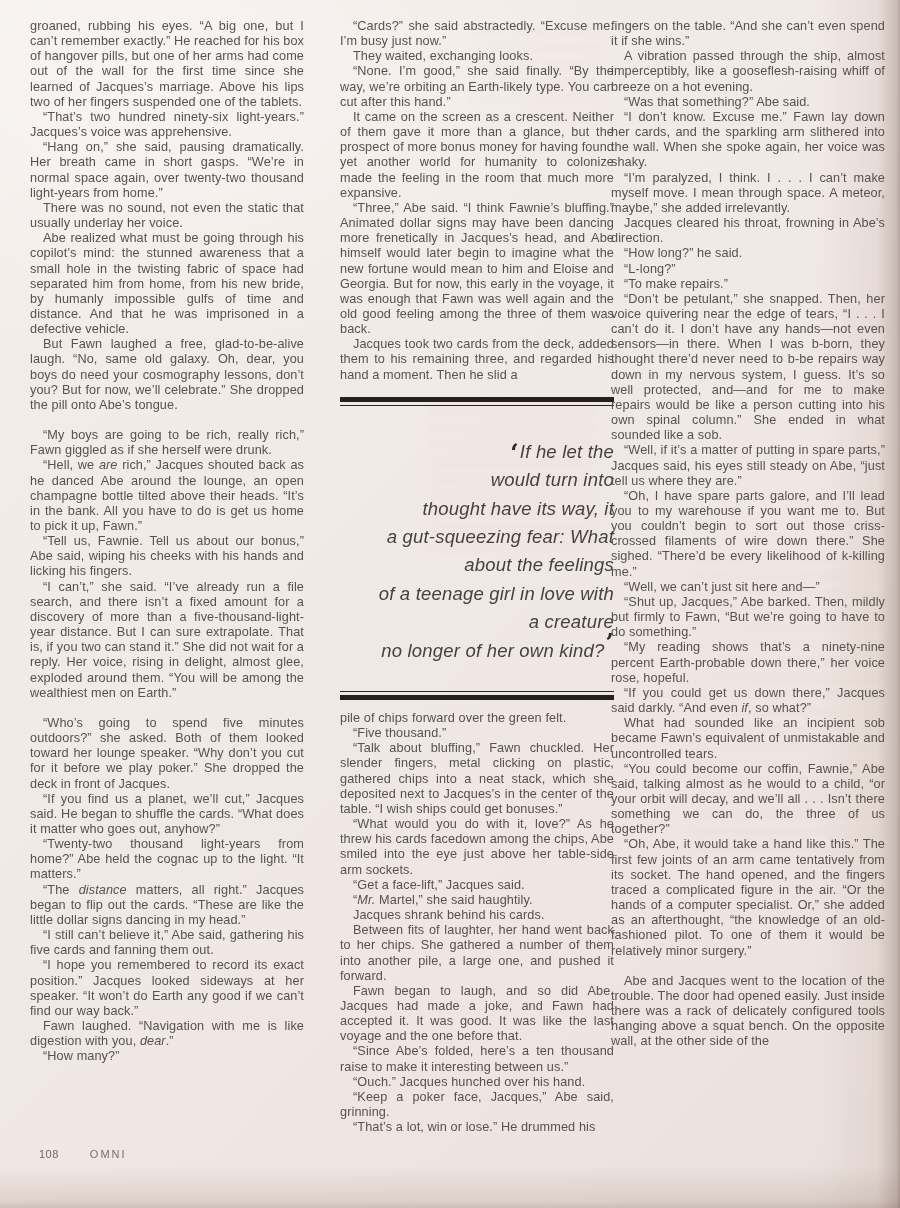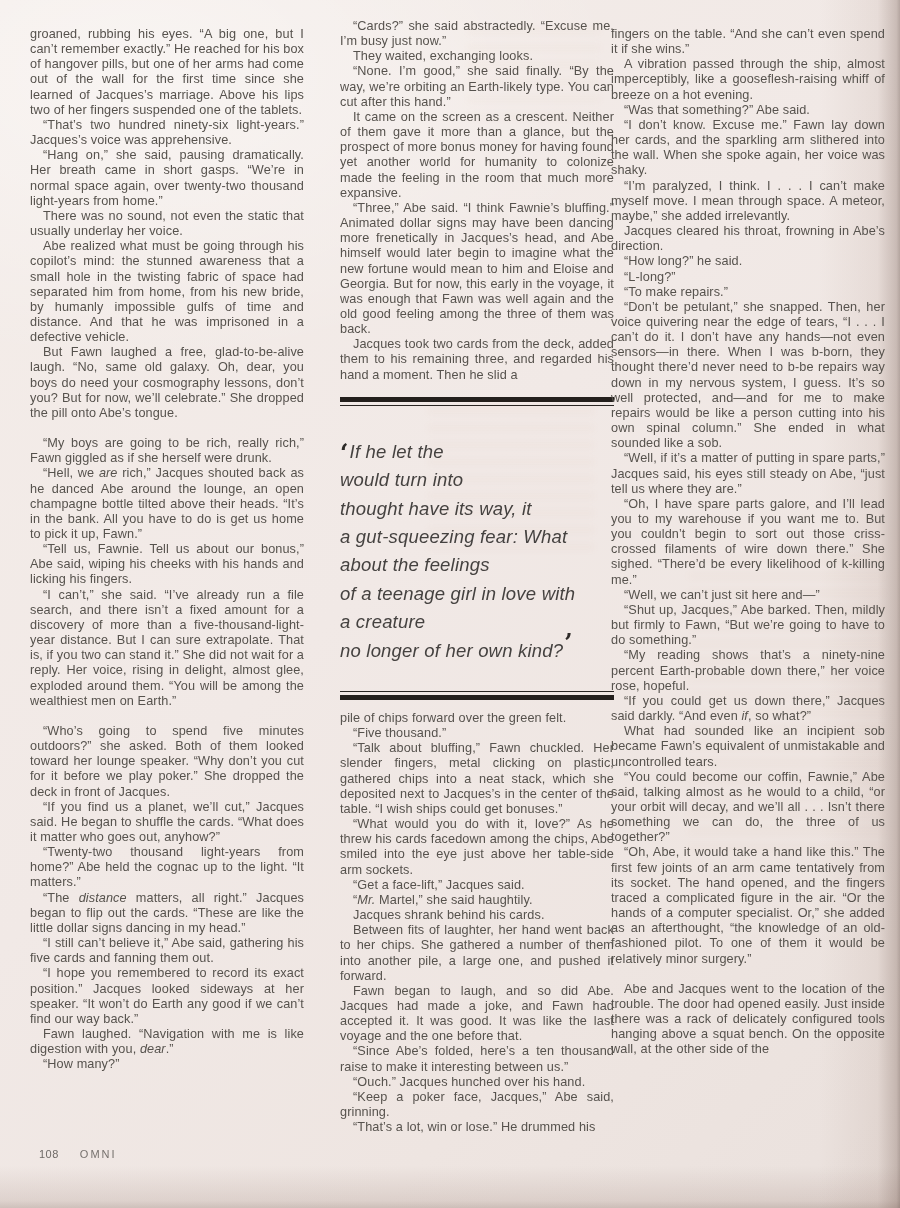--- a/index.html
+++ b/index.html
@@ -21,47 +21,47 @@
 
   .col{
     position:absolute;top:19px;width:274px;
     font-size:12.7px;line-height:15.15px;letter-spacing:0.1px;
     text-align:justify;color:#56524d;
   }
   #col1{left:30px;}
   #col2{left:340px;}
   #col3{left:611px;}
   .col p{margin:0;text-indent:13px;}
-  .col p.noindent{text-indent:0;margin-top:8px;}
+  .col p.noindent{text-indent:0;}
   .col p.brk{margin-top:15px;}
   .col i{font-style:italic;}
 
   
   .pq{margin:14px 0 11px;}
   .rule-thick{height:5px;background:#24201d;}
   .rule-thin{height:1px;background:#2a2623;}
   .pq-top .rule-thin{margin-top:3px;}
   .pq-bot .rule-thick{margin-top:3px;}
   .pq-text{
-    text-align:left;font-style:italic;color:#454240;
+    text-align:right;font-style:italic;color:#454240;
     font-size:18.5px;line-height:28.4px;letter-spacing:0.2px;
     padding:32px 0 26px;
   }
   .qmark{
     font-family:"DejaVu Serif",serif;font-weight:bold;font-style:normal;
     font-size:24px;line-height:0;color:#2e2b28;
   }
   .qmark.open{vertical-align:-3px;margin-right:1px;}
   .qmark.close{vertical-align:6px;margin-left:1px;}
 
   .footer{
     position:absolute;left:39px;top:1148px;
     font-size:11px;color:#6e6a66;letter-spacing:0.5px;
   }
-  .footer .mag{margin-left:21px;letter-spacing:2px;color:#76716d;}
+  .footer .mag{margin-left:31px;letter-spacing:2px;color:#76716d;}
 </style>
 </head>
 <body>
 
 <div class="page">
 
   <div class="ghost g1"></div>
   <div class="ghost g2"></div>
   <div class="ghost g3"></div>
 

